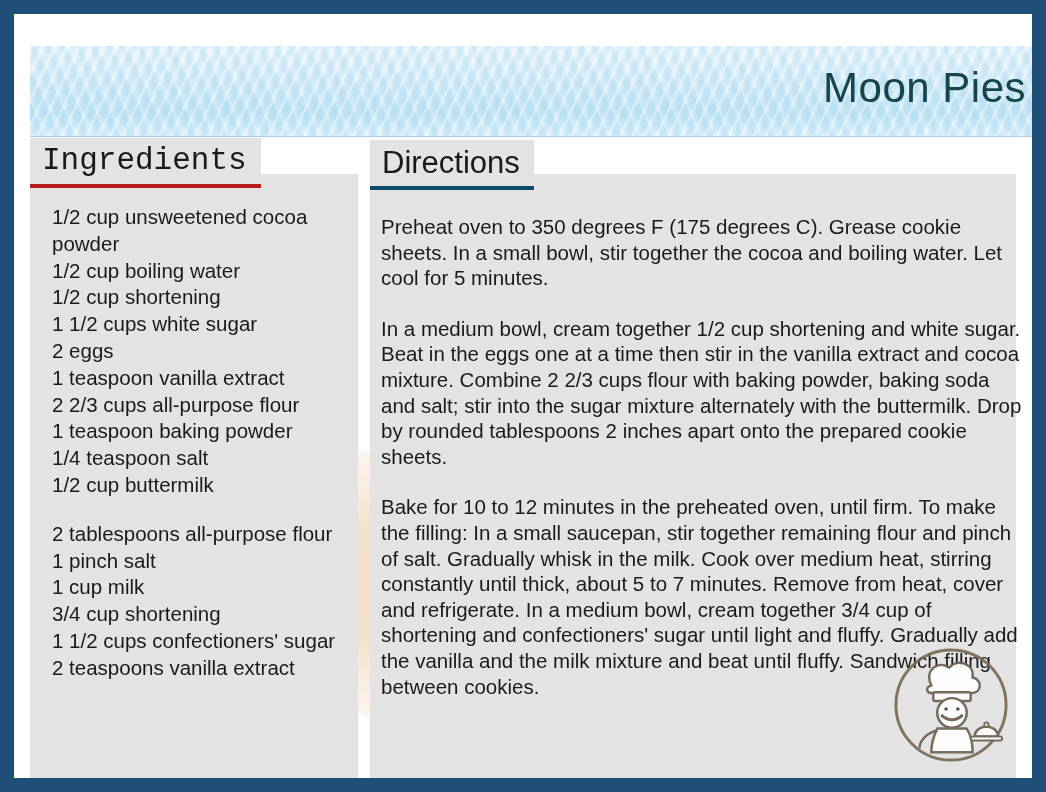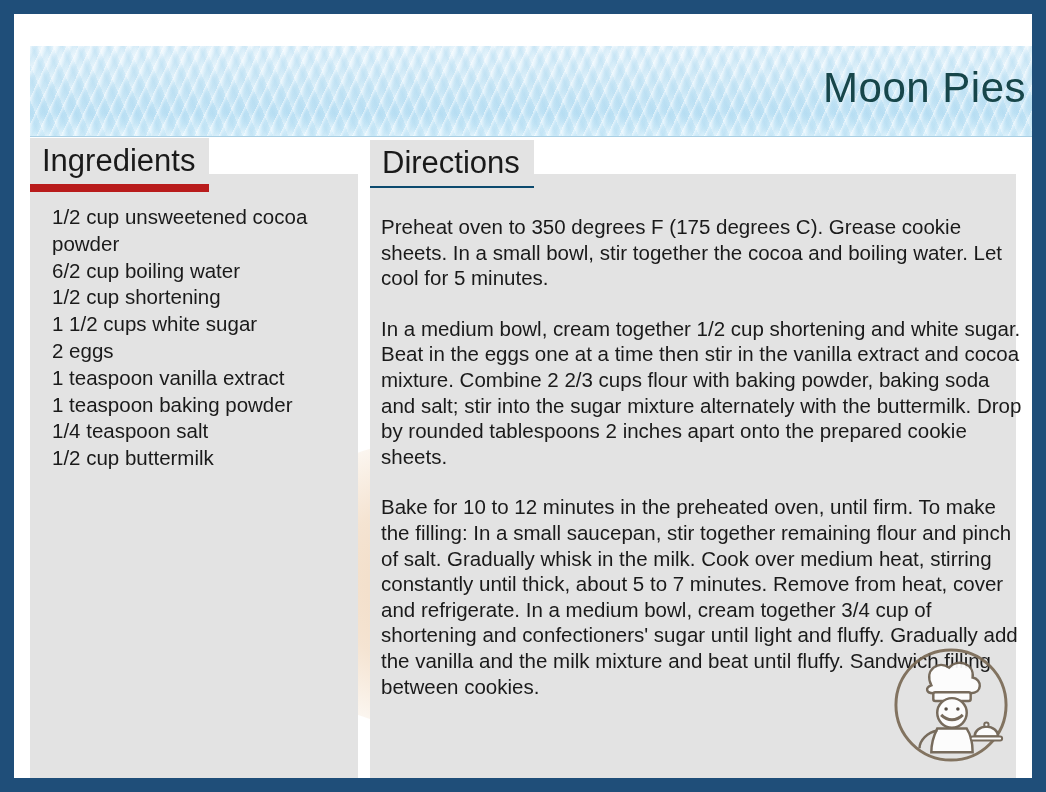--- a/index.html
+++ b/index.html
@@ -84,26 +84,27 @@
     height: 46px;
     line-height: 46px;
     color: #1a1a1a;
     font-size: 31px;
     padding: 0 14px 0 12px;
     white-space: nowrap;
   }
   #ingredients-heading {
     left: 16px;
     top: 124px;
-    border-bottom: 8px solid #b91c1c;
+    border-bottom: 4px solid #b91c1c;
+    font-family: Liberation Mono, monospace;
   }
   #directions-heading {
     left: 356px;
     top: 126px;
-    border-bottom: 2px solid #0c4a6e;
+    border-bottom: 4px solid #0c4a6e;
   }
   .ing-list {
     position: absolute;
     left: 26px;
     top: 190px;
     width: 310px;
     font-size: 20.5px;
     line-height: 26.8px;
     color: #1a1a1a;
   }
@@ -161,28 +162,37 @@
 
     <div class="panel" id="ingredients-panel"></div>
     <div class="panel" id="directions-panel"></div>
 
     <div class="heading-tab" id="ingredients-heading">Ingredients</div>
     <div class="heading-tab" id="directions-heading">Directions</div>
 
     <div class="ing-list">
       <div class="ing-group">
         <div class="ing-item">1/2 cup unsweetened cocoa powder</div>
-        <div class="ing-item">6/2 cup boiling water</div>
+        <div class="ing-item">1/2 cup boiling water</div>
         <div class="ing-item">1/2 cup shortening</div>
         <div class="ing-item">1 1/2 cups white sugar</div>
         <div class="ing-item">2 eggs</div>
         <div class="ing-item">1 teaspoon vanilla extract</div>
+        <div class="ing-item">2 2/3 cups all-purpose flour</div>
         <div class="ing-item">1 teaspoon baking powder</div>
         <div class="ing-item">1/4 teaspoon salt</div>
         <div class="ing-item">1/2 cup buttermilk</div>
+      </div>
+      <div class="ing-group">
+        <div class="ing-item">2 tablespoons all-purpose flour</div>
+        <div class="ing-item">1 pinch salt</div>
+        <div class="ing-item">1 cup milk</div>
+        <div class="ing-item">3/4 cup shortening</div>
+        <div class="ing-item">1 1/2 cups confectioners' sugar</div>
+        <div class="ing-item">2 teaspoons vanilla extract</div>
       </div>
     </div>
 
     <div class="dir-body">
       <p class="dir-para">Preheat oven to 350 degrees F (175 degrees C). Grease cookie sheets.  In a small bowl, stir together the cocoa and boiling water. Let cool for 5 minutes.</p>
       <p class="dir-para">In a medium bowl, cream together 1/2 cup shortening and white sugar. Beat in the eggs one at a time then stir in the vanilla extract and cocoa mixture. Combine 2 2/3 cups flour with baking powder, baking soda and salt; stir into the sugar mixture alternately with the buttermilk. Drop by rounded tablespoons 2 inches apart onto the prepared cookie sheets.</p>
       <p class="dir-para">Bake for 10 to 12 minutes in the preheated oven, until firm. To make the filling: In a small saucepan, stir together remaining flour and pinch of salt. Gradually whisk in the milk. Cook over medium heat, stirring constantly until thick, about 5 to 7 minutes. Remove from heat, cover and refrigerate. In a medium bowl, cream together 3/4 cup of shortening and confectioners' sugar until light and fluffy. Gradually add the vanilla and the milk mixture and beat until fluffy. Sandwich filling between cookies.</p>
     </div>
 
     <svg id="chef-logo" viewBox="0 0 120 120">

